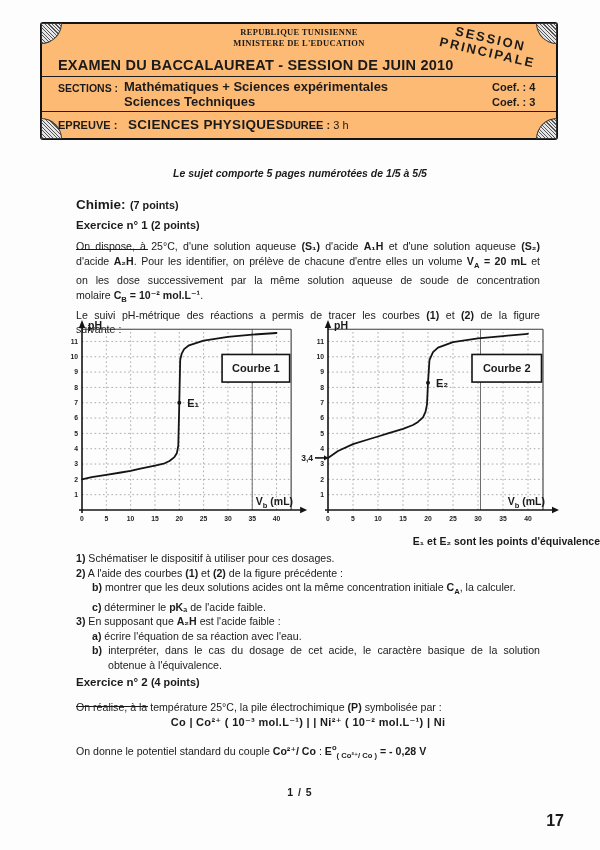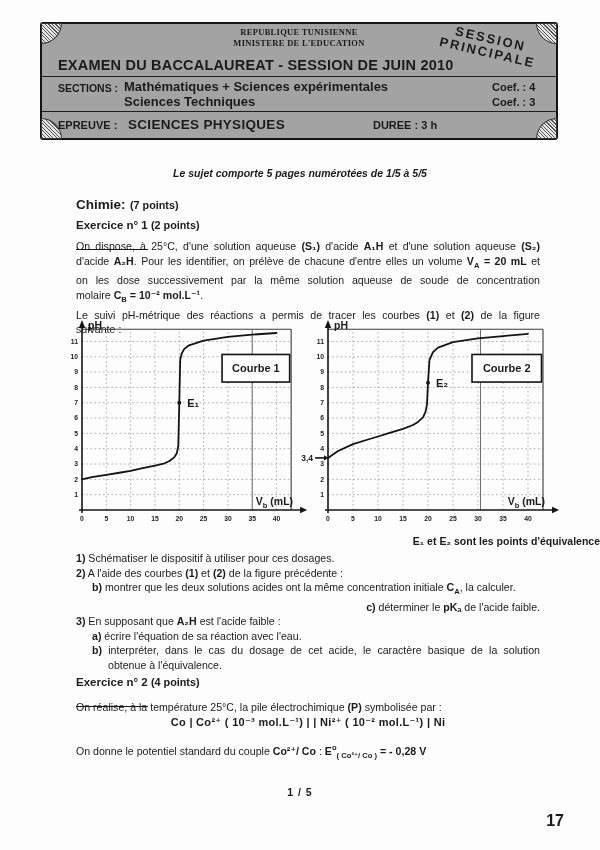--- a/index.html
+++ b/index.html
@@ -1,20 +1,20 @@
 <!DOCTYPE html>
 <html><head>
 <meta charset="utf-8">
 <style>
   html,body{margin:0;padding:0;background:#e9e9e9;}
   .page{position:relative;width:600px;height:850px;background:#fdfdfd;overflow:hidden;
         font-family:"Liberation Sans","DejaVu Sans",sans-serif;color:#1b1b1b;}
   
   .header-box{position:absolute;left:40px;top:22px;width:514px;height:114px;
-              border:2.5px solid #141414;border-radius:3px;background:#a3a3a3;}
+              border:2.5px solid #141414;border-radius:3px;background:#fdba74;}
   .corner{position:absolute;width:19px;height:19px;border:1px solid #333;
           background:repeating-linear-gradient(45deg,#555 0 0.9px,#e6e6e6 0.9px 2.5px);}
   .corner.tl{left:-1px;top:-1px;border-radius:0 0 100% 0;}
   .corner.tr{right:-1px;top:-1px;border-radius:0 0 0 100%;}
   .corner.bl{left:-1px;bottom:-1px;border-radius:0 100% 0 0;}
   .corner.br{right:-1px;bottom:-1px;border-radius:100% 0 0 0;}
   .ministry{position:absolute;top:3px;left:0;right:0;text-align:center;
             font-family:"Liberation Serif","DejaVu Serif",serif;font-weight:bold;
             font-size:8.5px;line-height:10.5px;letter-spacing:0.3px;}
   .stamp{position:absolute;top:8px;right:6px;width:122px;transform:rotate(13deg);
@@ -22,21 +22,21 @@
   .exam-title{position:absolute;top:33px;left:16px;font-size:14.5px;font-weight:bold;letter-spacing:0.2px;}
   .hrule{position:absolute;left:0;right:0;border-top:1.5px solid #1e1e1e;}
   .hr1{top:52px;} .hr2{top:87px;}
   .sections-row{position:absolute;top:56px;left:16px;right:6px;display:flex;}
   .sections-label{width:66px;font-size:10.5px;font-weight:bold;padding-top:2px;}
   .sections-values{flex:1;font-size:13px;font-weight:bold;line-height:14.5px;}
   .coef-col{width:58px;font-size:11px;font-weight:bold;line-height:14.5px;}
   .epreuve-row{position:absolute;top:93px;left:16px;right:6px;display:flex;align-items:baseline;}
   .epreuve-label{width:70px;font-size:11px;font-weight:bold;}
   .epreuve-value{font-size:13.5px;font-weight:bold;letter-spacing:0.3px;}
-  .duree{margin-left:88px;font-size:11px;font-weight:bold;}
+  .duree{font-size:11px;}
   .duree b{font-size:11px;}
   
   .notice{position:absolute;top:167px;left:0;width:100%;text-align:center;
           font-weight:bold;font-style:italic;font-size:10.5px;}
   .chimie-head{position:absolute;top:195px;left:76px;font-weight:bold;}
   .chimie-title{font-size:13.5px;} .pts{font-size:10.8px;font-weight:bold;}
   .ex-head{position:absolute;left:76px;font-weight:bold;font-size:11.5px;}
   .ex1-head{top:219px;} .ex2-head{top:676px;}
   .ex-title{border-bottom:1.5px solid #1b1b1b;padding-bottom:18px;}
   .textblock{position:absolute;left:76px;width:464px;font-size:10.6px;line-height:14.6px;}
@@ -254,21 +254,21 @@
         <rect x="164" y="36.4758064516129" width="69.5" height="27.580645161290334" class="titlebox"></rect>
         <text x="198.75" y="54.266129032258064" text-anchor="middle" class="boxtitle">Courbe 2</text>
       </svg></div>
 
   <div class="caption">E₁ et E₂ sont les points d'équivalence</div>
 
   <div class="textblock questions">
       <div class="line"><b>1)</b> Schématiser le dispositif à utiliser pour ces dosages.</div>
       <div class="line"><b>2)</b> A l'aide des courbes <b>(1)</b> et <b>(2)</b> de la figure précédente :</div>
       <div class="line" style="padding-left: 16px;"><b>b)</b> montrer que les deux solutions acides ont la même concentration initiale <b>C<sub>A</sub></b>, la calculer.</div>
-      <div class="line" style="padding-left: 16px; text-align: right;"><b>c)</b> déterminer le <b>pKₐ</b> de l'acide faible.</div>
+      <div class="line" style="padding-left: 16px;"><b>c)</b> déterminer le <b>pKₐ</b> de l'acide faible.</div>
       <div class="line"><b>3)</b> En supposant que <b>A₂H</b> est l'acide faible :</div>
       <div class="line" style="padding-left: 16px;"><b>a)</b> écrire l'équation de sa réaction avec l'eau.</div>
       <div class="line j" style="padding-left: 16px;"><b>b)</b> interpréter, dans le cas du dosage de cet acide, le caractère basique de la solution</div>
       <div class="line" style="padding-left: 32px;">obtenue à l'équivalence.</div>
     </div>
 
   <div class="ex-head ex2-head">
     <span class="ex-title">Exercice n° 2</span>
     <span class="pts">(4 points)</span>
   </div>

